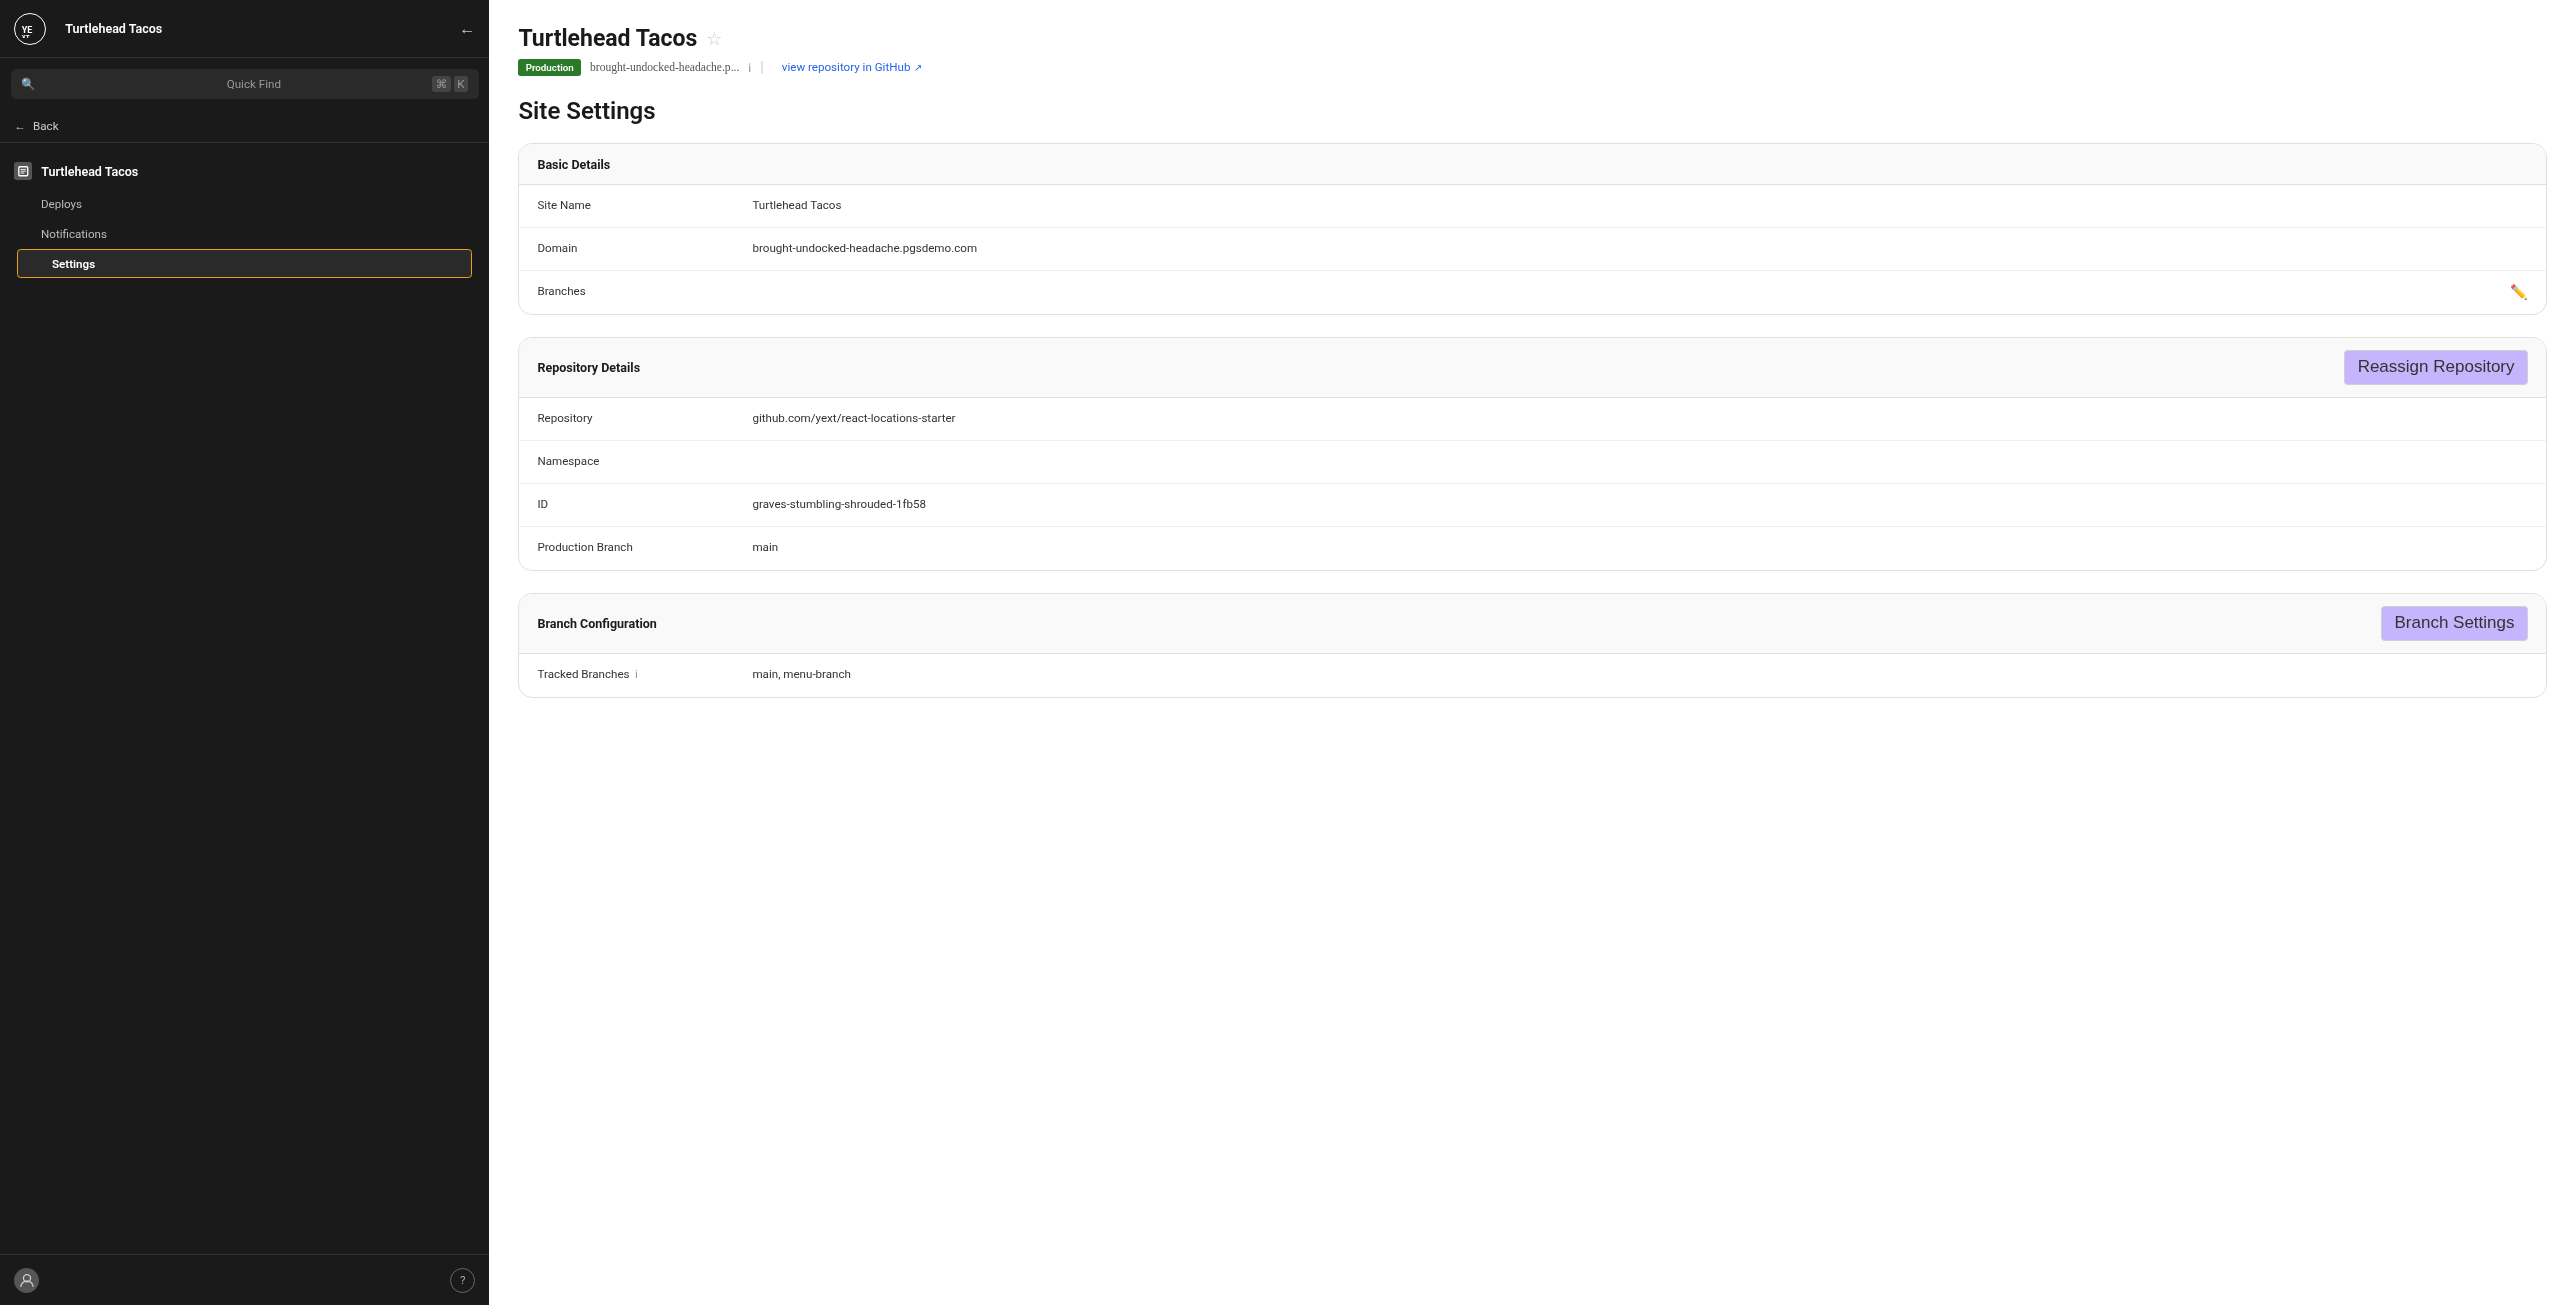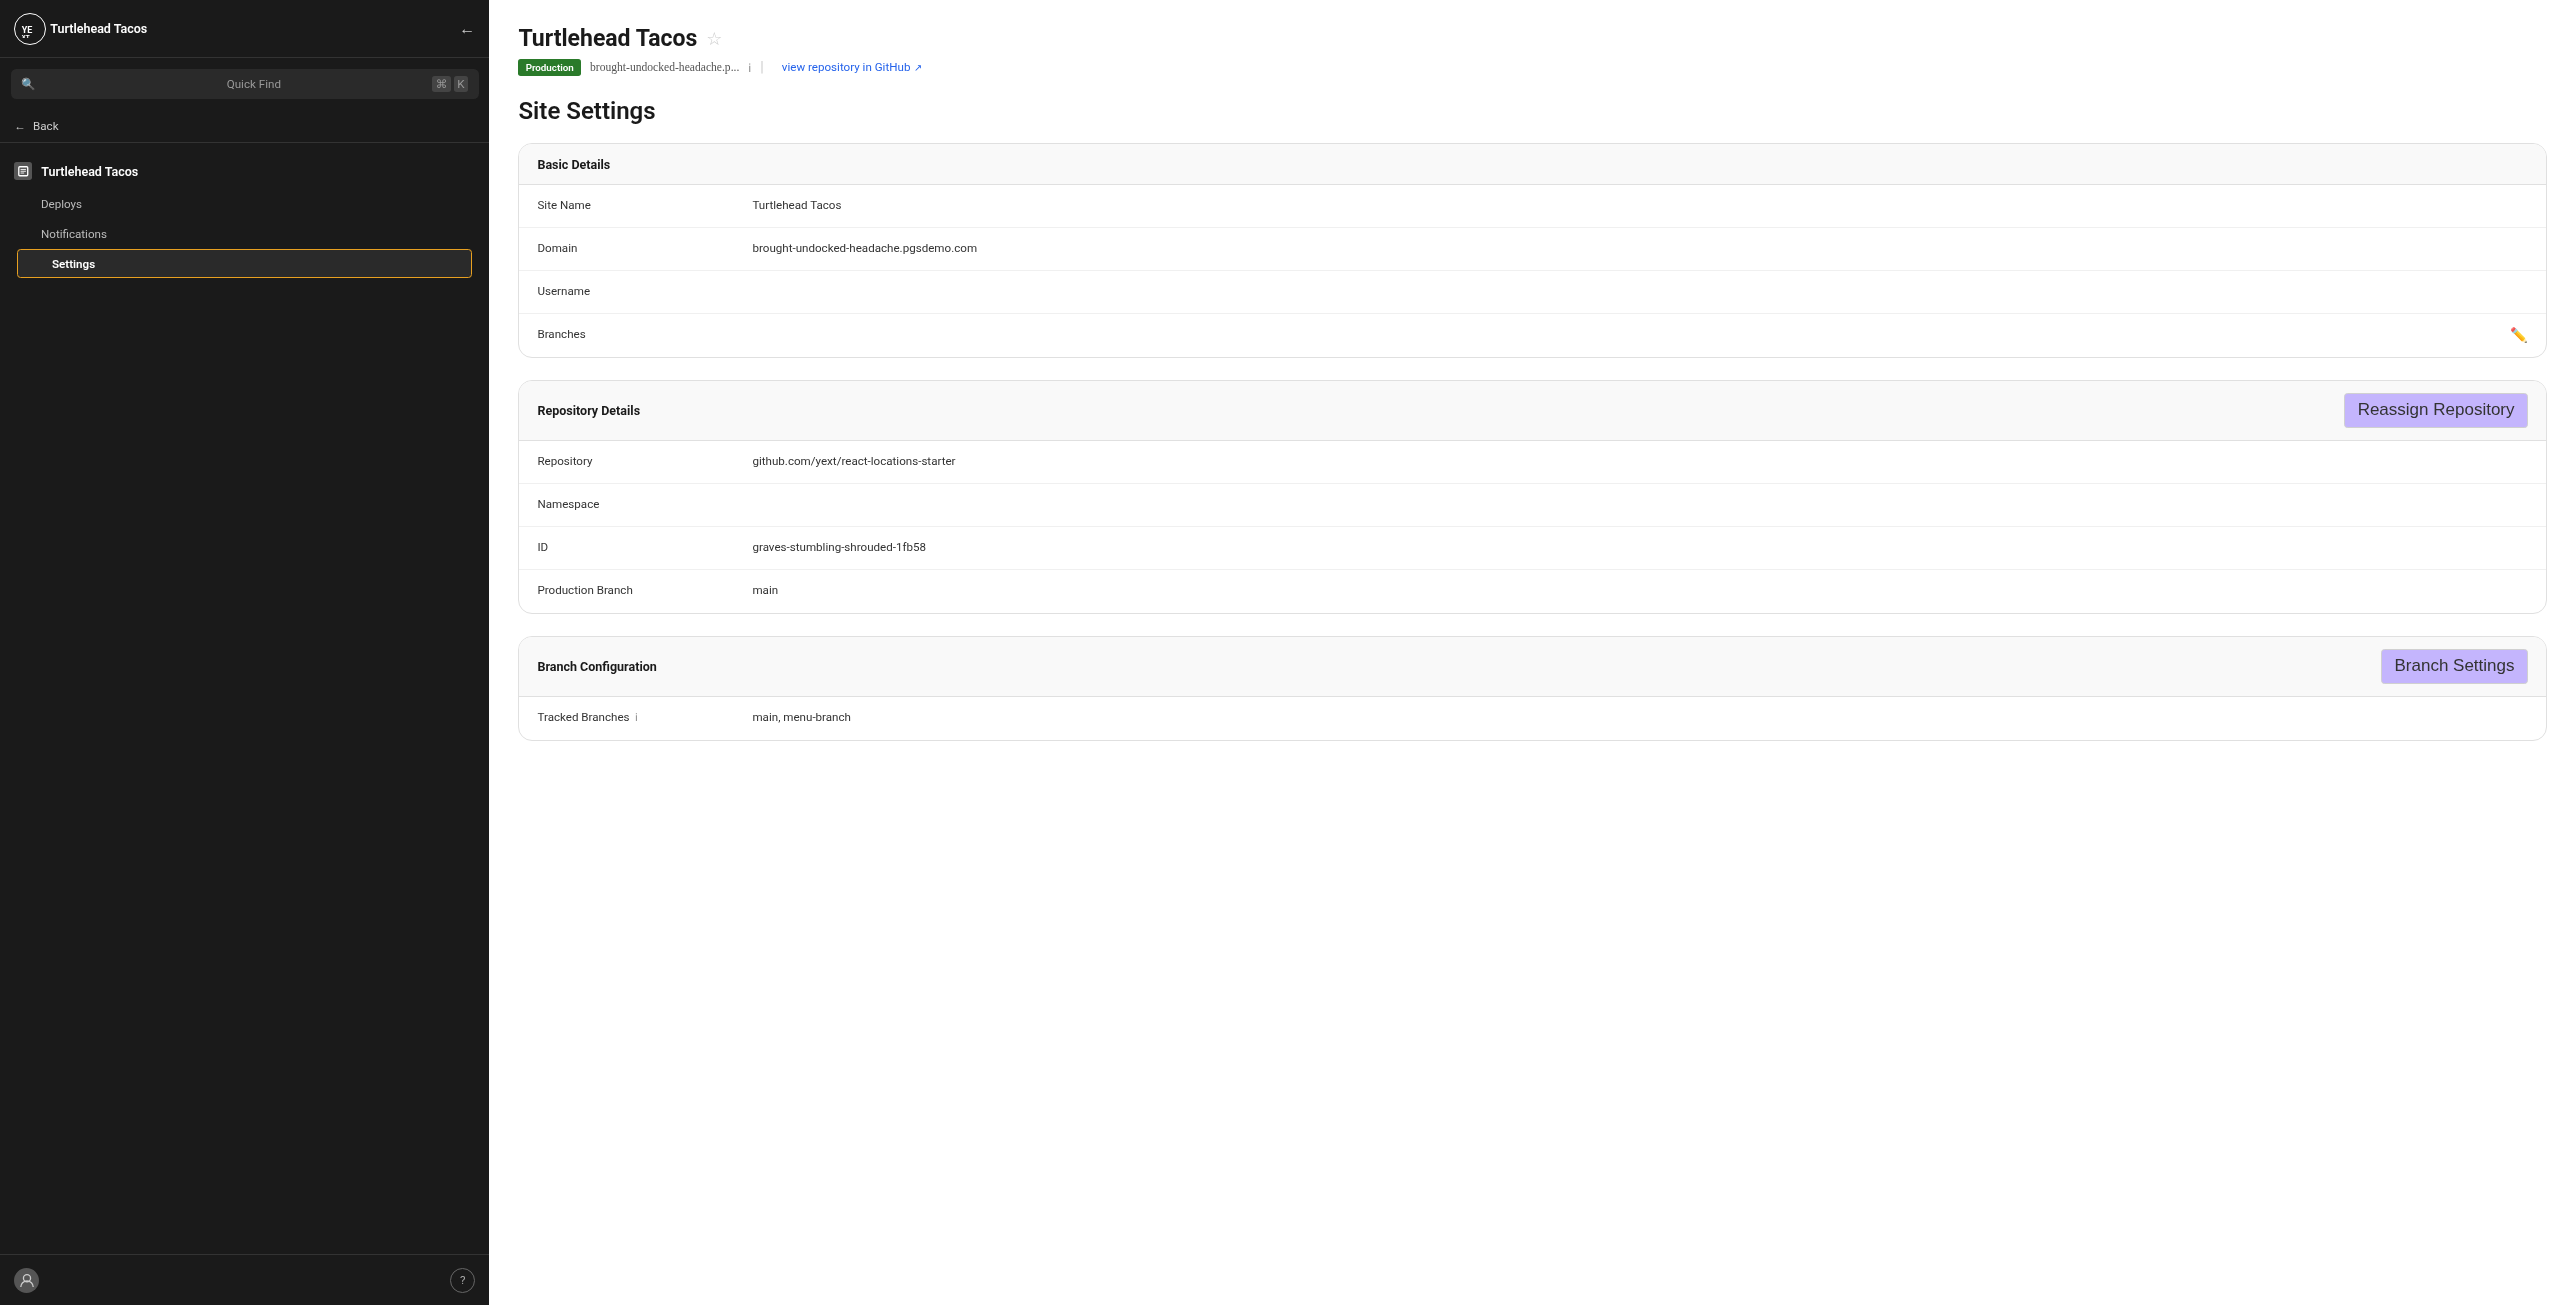--- a/index.html
+++ b/index.html
@@ -19,21 +19,21 @@
     .sidebar-header {
       display: flex;
       align-items: center;
       justify-content: space-between;
       padding: 12.5px 14.3px;
       border-bottom: 0.9px solid #333;
     }
     .sidebar-logo {
       display: flex;
       align-items: center;
-      gap: 4px;
+      gap: 19px;
     }
     .logo-icon {
       width: 32px;
       height: 32px;
       border: 1.8px solid #fff;
       border-radius: 50%;
       display: flex;
       align-items: center;
       justify-content: center;
       font-size: 9.8px;
@@ -381,24 +381,20 @@
     </div>
     <div class="card-row">
       <span class="card-label">Site Name</span>
       <span class="card-value">Turtlehead Tacos</span>
     </div>
     <div class="card-row">
       <span class="card-label">Domain</span>
       <span class="card-value">brought-undocked-headache.pgsdemo.com</span>
     </div>
     <div class="card-row">
-      <span class="card-label">Username</span>
-      <span class="card-value"></span>
-    </div>
-    <div class="card-row">
       <span class="card-label">Branches</span>
       <span class="card-value"></span>
       <span class="card-action">✏️</span>
     </div>
   </div>
 
   <div class="card">
     <div class="card-header">
       <span class="card-header-title">Repository Details</span>
       <button class="btn-secondary">Reassign Repository</button>

